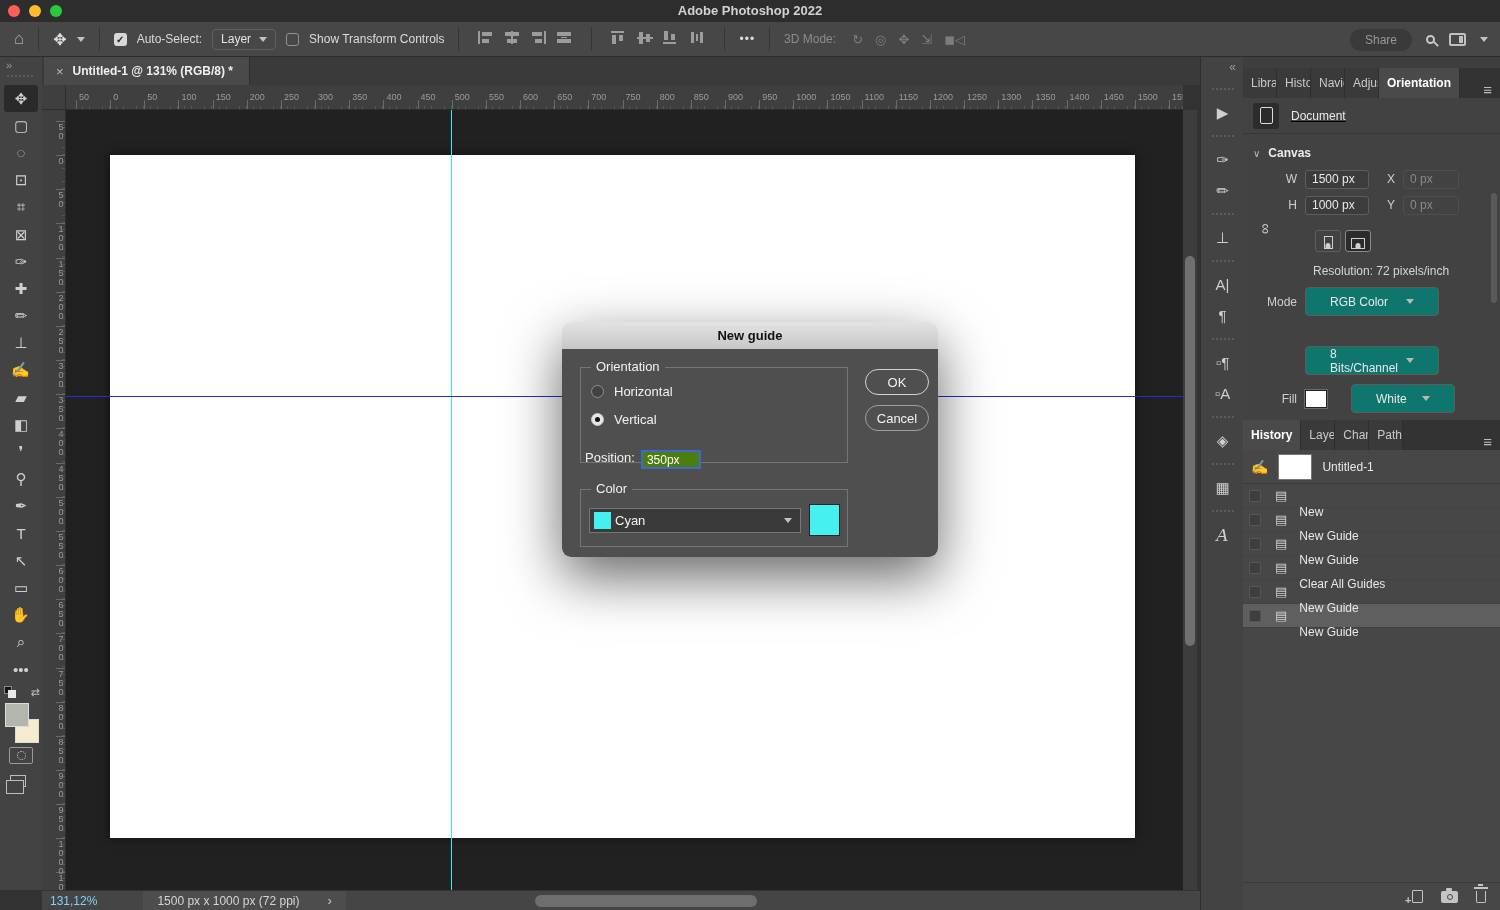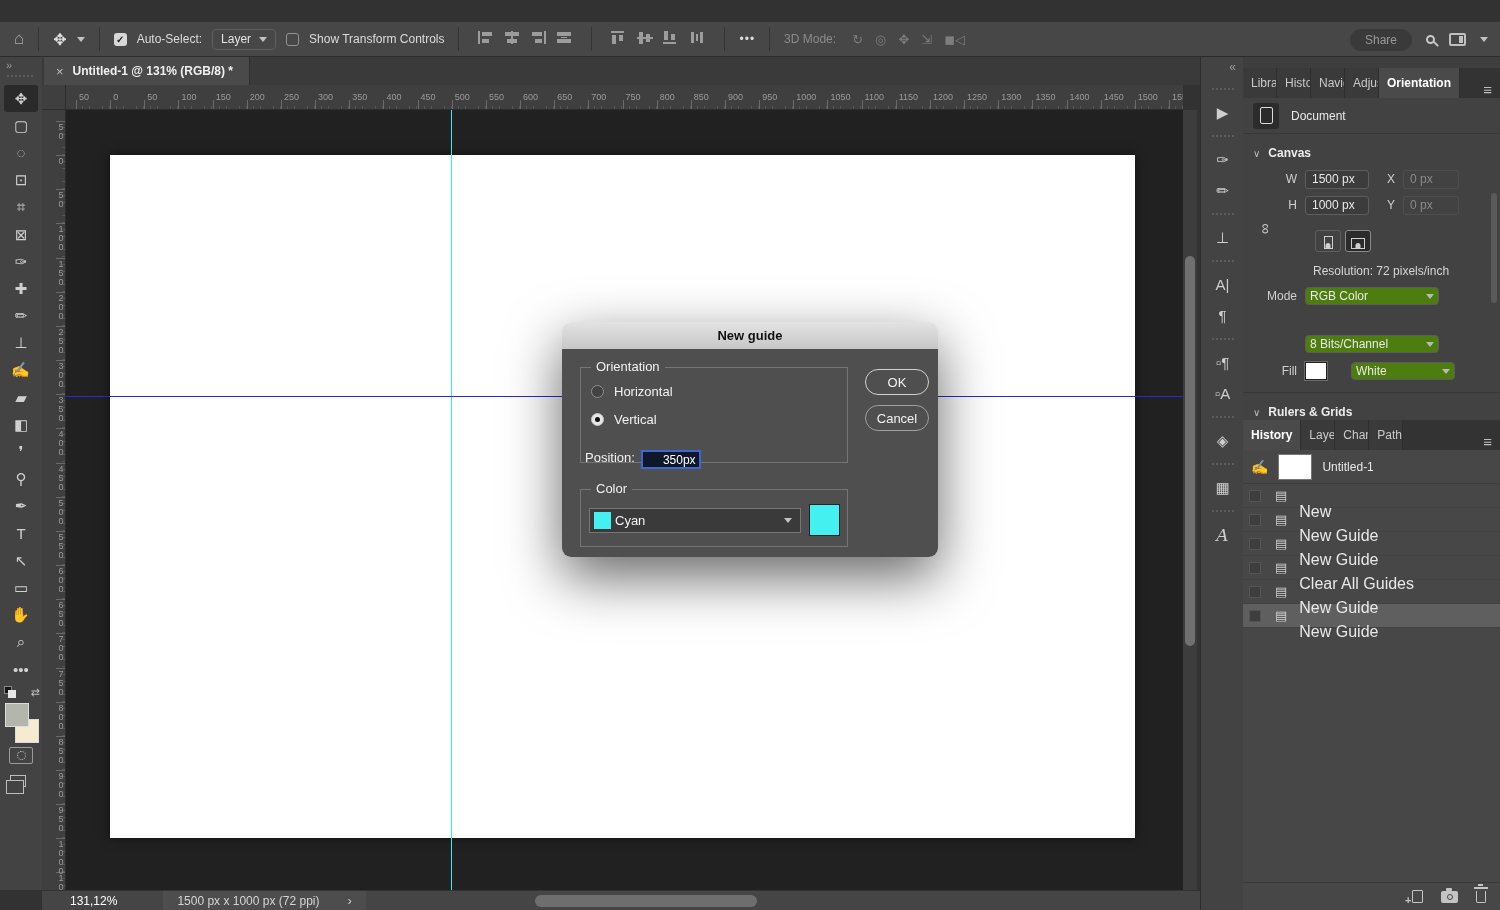--- a/index.html
+++ b/index.html
@@ -101,21 +101,21 @@
   .viewport { position:absolute; left:66px; top:110px; width:1117px; height:780px; background:#212121; overflow:hidden; }
   .canvas { position:absolute; left:44px; top:45px; width:1025px; height:683px; background:#ffffff;
             box-shadow:0 0 10px rgba(0,0,0,0.55); }
   .guide-v { position:absolute; top:0; bottom:0; width:1px; z-index:5; }
   .guide-h { position:absolute; left:0; right:0; height:1px; z-index:5; }
   .vscroll { position:absolute; left:1183px; top:110px; width:14px; height:780px; background:#3d3d3d; }
   .vscroll .thumb { position:absolute; left:2px; top:146px; width:10px; height:390px; background:#707070; border-radius:5px; }
   .vedge { position:absolute; left:1197px; top:110px; width:3px; height:780px; background:#333; }
   .statusbar { position:absolute; left:42px; top:890px; width:1158px; height:20px; background:#454545;
                border-top:1px solid #333; display:flex; align-items:center; }
-  .statusbar .zoomtxt { color:#ffffff; font-size:12px; margin-left:28px; }
+  .statusbar .zoomtxt { color:#7dd3fc; font-size:12px; margin-left:8px; }
   .statusbar .dims { color:#d5d5d5; font-size:12px; margin-left:46px; background:#4d4d4d;
                      height:20px; display:flex; align-items:center; padding:0 14px; gap:28px; }
   .statusbar .dims .chev { color:#c9c9c9; font-size:13px; }
   .hscroll-thumb { position:absolute; left:493px; top:4px; width:222px; height:12px; background:#6e6e6e; border-radius:6px; }
 
   
   .dock { position:absolute; left:1200px; top:57px; width:43px; height:853px; background:#434343;
           border-left:1px solid #2e2e2e; }
   .dock .collapse { position:absolute; right:7px; top:3px; color:#9a9a9a; font-size:12px; }
   .dock .items { position:absolute; left:0; top:24px; width:43px; display:flex; flex-direction:column; align-items:center; }
@@ -128,21 +128,21 @@
 
   
   .panels { position:absolute; left:1243px; top:57px; width:257px; height:853px; background:#3e3e3e; }
   .ptabstrip { position:absolute; left:0; width:257px; height:30px; background:#333; display:flex; align-items:flex-end; }
   .ptab { height:30px; display:flex; align-items:center; padding:0 8px; background:#3a3a3a;
           color:#c9c9c9; font-size:12px; border-right:1px solid #2e2e2e; max-width:34px; overflow:hidden; white-space:nowrap; }
   .ptab.active { background:#4a4a4a; color:#ffffff; font-weight:bold; max-width:none; }
   .pmenu { margin-left:auto; color:#bdbdbd; font-size:15px; padding-right:8px; }
   .props-strip { top:11px; }
   .propsbody { position:absolute; left:0; top:41px; width:257px; height:322px; background:#424242; }
-  .docrow { height:36px; display:flex; align-items:center; gap:12px; padding-left:10px; border-bottom:1px solid #373737; }
+  .docrow { height:36px; display:flex; align-items:center; gap:12px; padding-left:10px; border-bottom:1px solid #373737;text-decoration:underline; }
   .docbtn { width:26px; height:26px; background:#2c2c2c; border-radius:3px; display:flex; align-items:center; justify-content:center; }
   .ico-page { width:13px; height:17px; border:1.5px solid #dcdcdc; border-radius:2px; }
   .docrow .lbl { color:#e8e8e8; font-size:12px; }
   .secthead { display:flex; align-items:center; gap:8px; padding:12px 0 6px 10px; color:#ececec;
               font-size:12px; font-weight:bold; }
   .secthead .v { color:#bdbdbd; font-size:10px; font-weight:normal; }
   .dimrow { display:flex; align-items:center; height:26px; }
   .dimrow .fl { width:14px; text-align:right; color:#cfcfcf; font-size:12px; }
   .field { width:64px; height:19px; background:#3c3c3c; border:1px solid #5d5d5d; border-radius:3px;
            color:#e8e8e8; font-size:12px; display:flex; align-items:center; padding-left:6px; margin-left:8px; }
@@ -154,39 +154,39 @@
                 display:flex; align-items:flex-end; justify-content:center; padding-bottom:2px; }
   .orient-btn.active { background:#2b2b2b; border-color:#8a8a8a; }
   .pframe { border:1.5px solid #cfcfcf; position:relative; }
   .pframe.port { width:9px; height:13px; }
   .pframe.land { width:14px; height:11px; }
   .pframe::after { content:""; position:absolute; bottom:0; left:50%; transform:translateX(-50%);
                 width:5px; height:5px; background:#cfcfcf; border-radius:50% 50% 0 0; }
   .resrow { color:#d5d5d5; font-size:12px; padding:12px 0 0 70px; }
   .ddrow { display:flex; align-items:center; margin-top:9px; }
   .ddrow .dl { width:62px; text-align:right; color:#cfcfcf; font-size:12px; padding-right:8px; }
-  .pdd { height:18px; background:#4d7c0f; border:1px solid #5d5d5d; border-radius:4px; color:#e8e8e8;
-         font-size:12px; display:flex; align-items:center; padding:0 4px; justify-content:space-between; }
+  .pdd { height:29px; background:#0f766e; border:1px solid #5d5d5d; border-radius:4px; color:#e8e8e8;
+         font-size:12px; display:flex; align-items:center; padding:0 24px; justify-content:space-between; }
   .pdd .caret { border-top-color:#b9b9b9; }
   .fillsw { width:22px; height:18px; background:#ffffff; border:1px solid #222; outline:1px solid #6b6b6b; margin-left:8px; }
   .pdivider { border-top:1px solid #373737; margin-top:12px; }
   .pscroll { position:absolute; right:3px; top:95px; width:6px; height:110px; background:#5a5a5a; border-radius:3px; }
 
   
   .histpanel { position:absolute; left:0; top:363px; width:257px; height:490px; background:#474747; }
   .histbody { position:absolute; top:30px; left:0; right:0; bottom:28px; background:#474747; }
   .snaprow { height:34px; display:flex; align-items:center; gap:10px; padding-left:8px; border-bottom:1px solid #3b3b3b; }
   .hbrush { color:#c9c9c9; font-size:14px; }
   .snapthumb { width:34px; height:26px; background:#ffffff; border:1px solid #777; }
   .snaprow .nm { color:#e8e8e8; font-size:12px; }
   .hrow { height:24px; display:flex; align-items:center; border-bottom:1px solid #424242; }
   .hrow.selected { background:#5f5f5f; }
   .hchk { width:12px; height:12px; background:#3e3e3e; border:1px solid #555; margin-left:6px; }
   .hdoc { color:#d0d0d0; font-size:13px; margin-left:14px; }
-  .hrow .hl { color:#e8e8e8; font-size:16px; margin-left:12px;margin-top:32px; }
+  .hrow .hl { color:#e8e8e8; font-size:12px; margin-left:12px;margin-top:32px; }
   .histfoot { position:absolute; left:0; bottom:0; width:257px; height:28px; border-top:1px solid #3a3a3a;
               display:flex; align-items:center; justify-content:flex-end; gap:18px; padding-right:14px; }
   .ico-newdoc { width:11px; height:13px; border:1.5px solid #c4c4c4; border-radius:1px; position:relative; display:inline-block; }
   .ico-newdoc::after { content:"+"; position:absolute; left:-8px; bottom:-4px; color:#c4c4c4; font-size:11px; font-weight:bold; }
   .ico-camera { width:17px; height:12px; background:#c4c4c4; border-radius:2px; position:relative; display:inline-block; }
   .ico-camera::before { content:""; position:absolute; top:-3px; left:5px; width:6px; height:3px; background:#c4c4c4; border-radius:1px; }
   .ico-camera::after { content:""; position:absolute; left:5.5px; top:3px; width:4px; height:4px;
               border:1.5px solid #474747; border-radius:50%; }
   .ico-trash { width:10px; height:12px; border:1.5px solid #c4c4c4; border-top:none; border-radius:0 0 2px 2px;
               position:relative; display:inline-block; }
@@ -206,38 +206,44 @@
   .fs-color { left:18px; top:140px; width:268px; height:58px; }
   .fs-legend { position:absolute; top:-9px; left:10px; background:#4f4f4f; padding:0 5px;
                color:#f0f0f0; font-size:13px; }
   .radiorow { position:absolute; left:10px; display:flex; align-items:center; gap:10px; }
   .radio { width:13px; height:13px; border-radius:50%; border:1px solid #8f8f8f; background:#424242; position:relative; }
   .radio.sel { background:#e6e6e6; border-color:#c4c4c4; }
   .radio.sel::after { content:""; position:absolute; inset:3px; background:#101010; border-radius:50%; }
   .radiorow .rl { color:#f2f2f2; font-size:13px; }
   .posrow { position:absolute; left:4px; top:82px; display:flex; align-items:flex-start; gap:6px; }
   .posrow .pl { color:#f2f2f2; font-size:13px; }
-  .posinput { width:60px; height:19px; background:#0f172a; border:2px solid #3e68cf;
-              color:#ffffff; font-size:12px; display:flex; align-items:center; padding-left:20px; }
+  .posinput { width:60px; height:19px; background:#4d7c0f; border:2px solid #3e68cf;
+              color:#ffffff; font-size:12px; display:flex; align-items:center; padding-left:4px; }
   .dlg-btn { position:absolute; left:303px; width:64px; height:26px; border-radius:13px;
              background:transparent; color:#f2f2f2; font-size:13px; display:flex;
              align-items:center; justify-content:center; }
   .btn-ok { top:20px; border:1.5px solid #d2d2d2; font-weight:normal; }
   .btn-cancel { top:56px; border:1px solid #9f9f9f; }
   .colordd { position:absolute; left:8px; top:18px; width:212px; height:25px; background:#3a3a3a;
              border:1px solid #767676; display:flex; align-items:center; padding:0 8px 0 4px; gap:4px; }
   .colordd .mini { width:17px; height:17px; }
   .colordd .cl { color:#f2f2f2; font-size:13px; flex:1; }
   .bigswatch { position:absolute; left:228px; top:14px; width:31px; height:32px; border:1px solid #222; }
 </style>
 </head>
 <body>
 
 <div id="app">
 
+  <div class="titlebar">
+    <span class="tl red"></span>
+    <span class="tl yel"></span>
+    <span class="tl grn"></span>
+    <div class="apptitle">Adobe Photoshop 2022</div>
+  </div>
 
   <div class="optionsbar">
     <div class="ob-left">
       <span class="glyph home-g">⌂</span>
       <span class="ob-sep"></span>
       <span class="glyph move-g">✥</span>
       <span class="caret"></span>
       <span class="ob-sep"></span>
       <span class="cb on">✓</span>
       <span class="ob-label">Auto-Select:</span>

